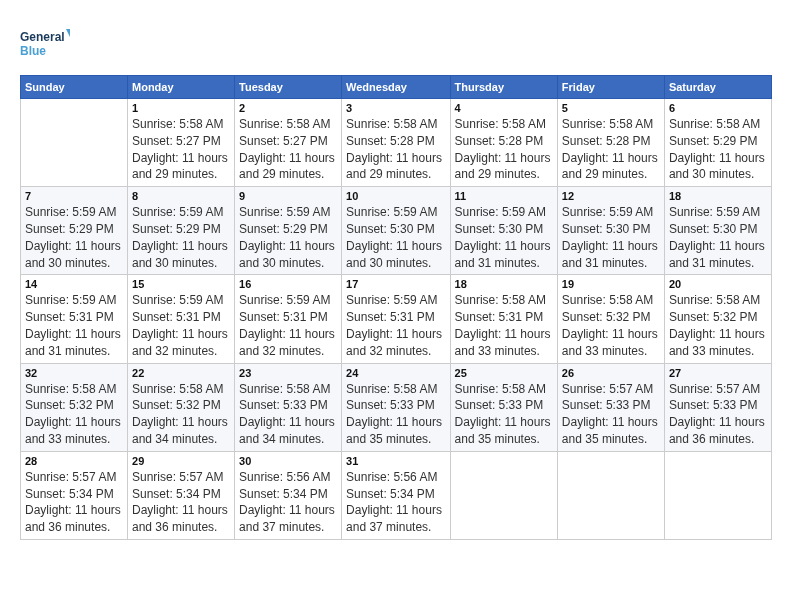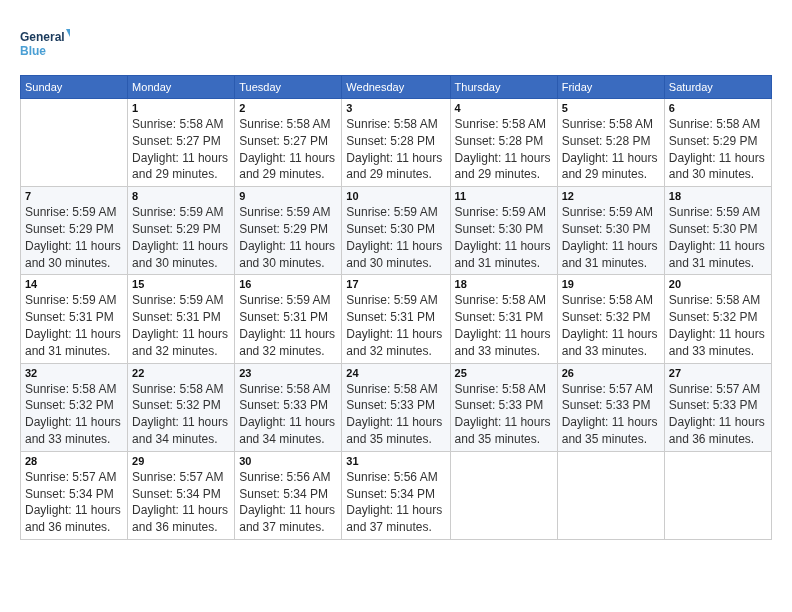--- a/index.html
+++ b/index.html
@@ -44,21 +44,21 @@
       width: 100%;
       border-collapse: collapse;
       font-size: 10px;
     }
     thead tr th {
       background-color: #3a6bbf;
       color: #fff;
       padding: 5px 4px;
       text-align: left;
       font-size: 11px;
-      font-weight: normal;
+      font-weight: bold;
       border: 1px solid #2a5aaf;
     }
     tbody tr td {
       border: 1px solid #ccc;
       vertical-align: top;
       padding: 3px 4px;
       height: 80px;
       width: 113px;
       background: #fff;
     }

